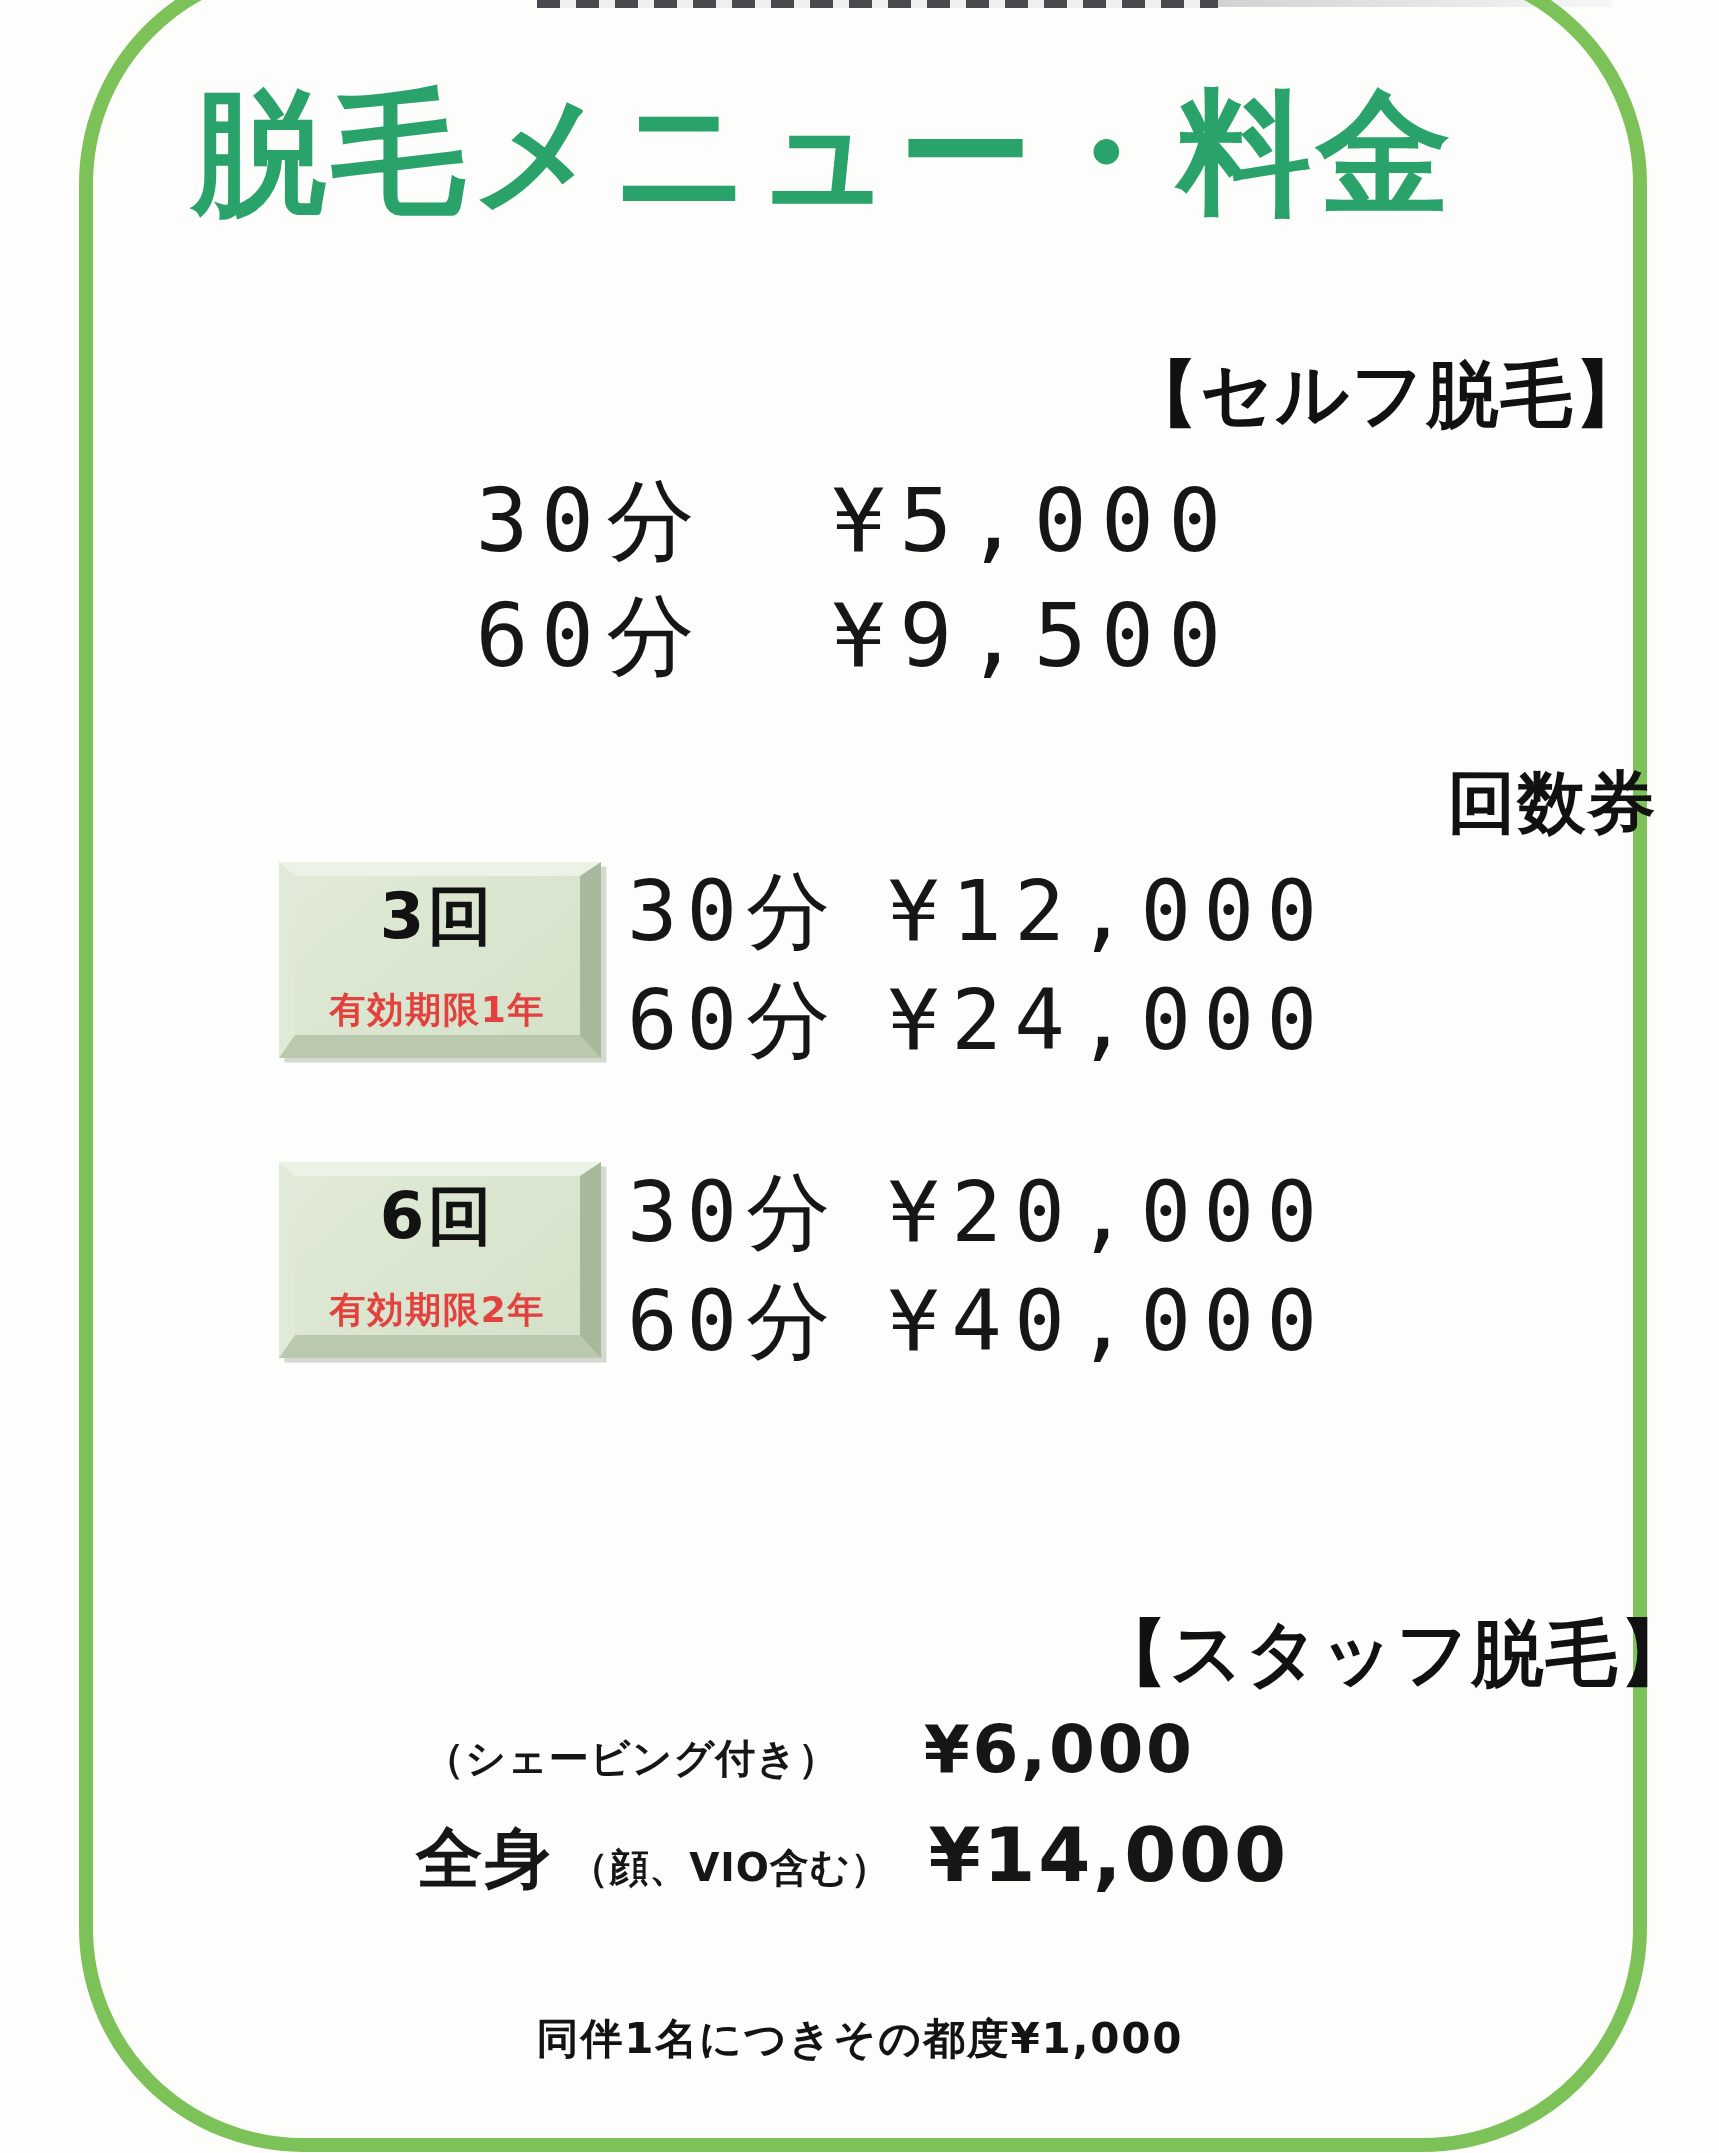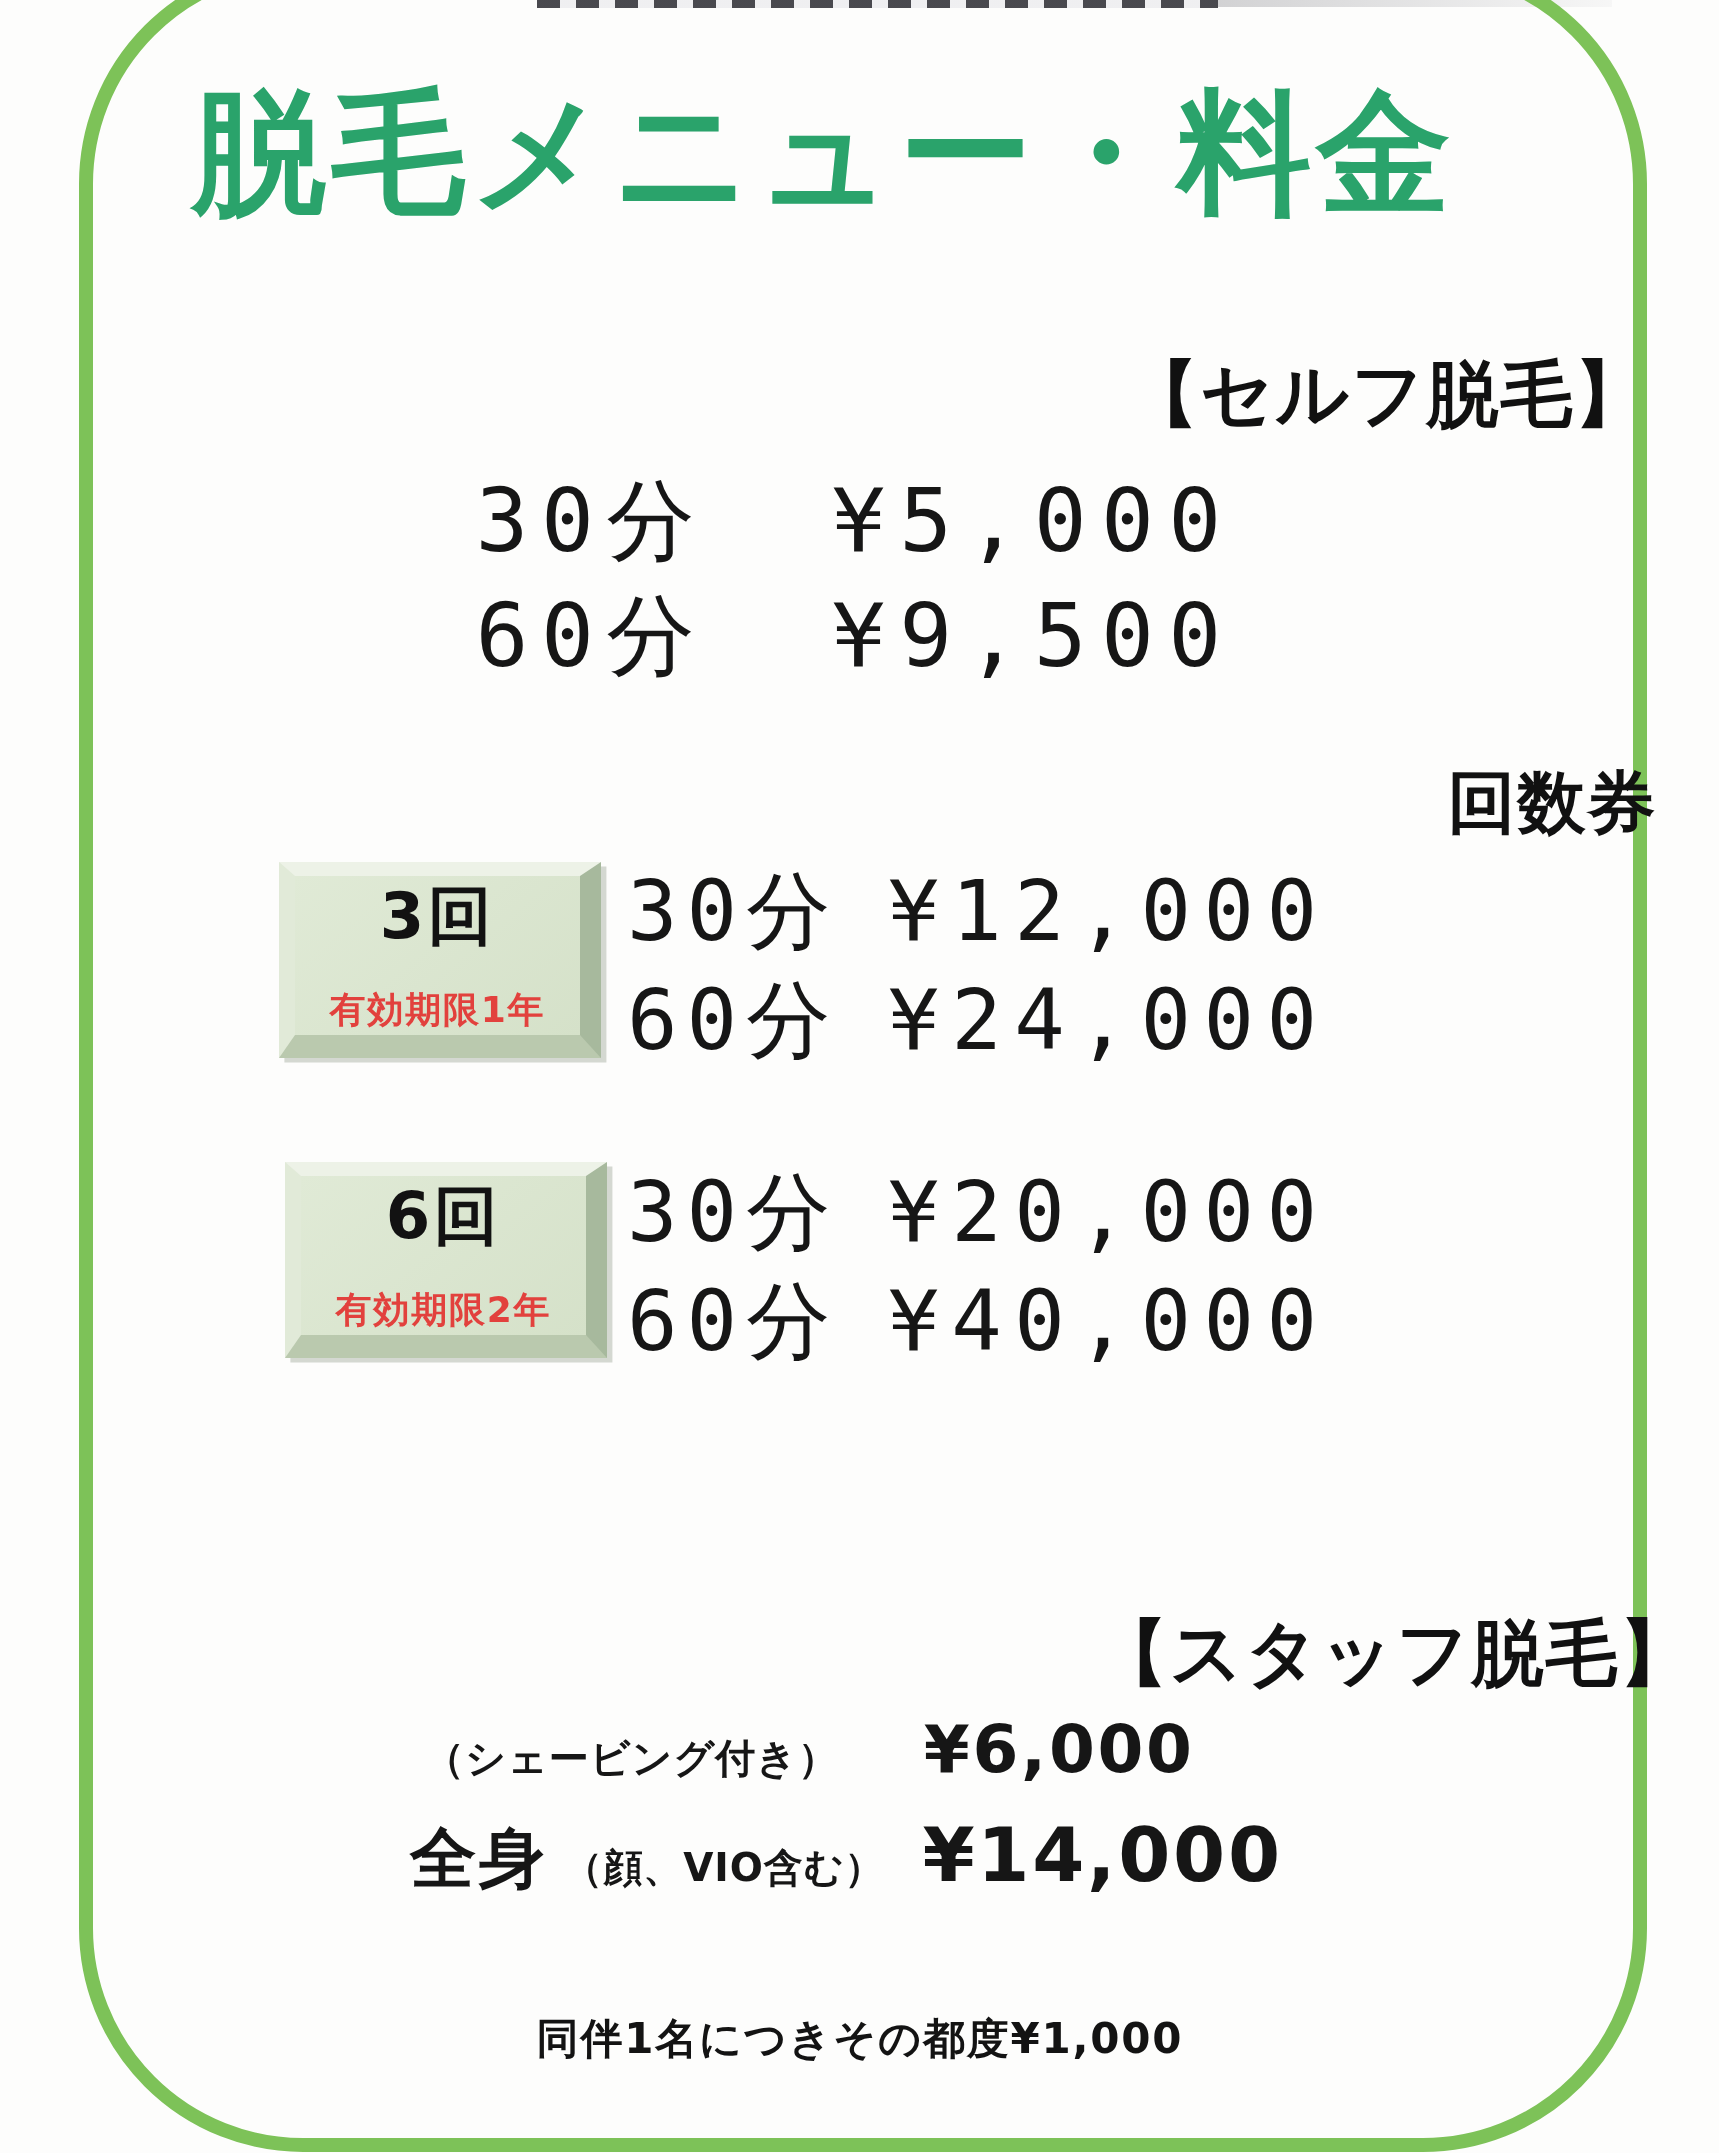--- a/index.html
+++ b/index.html
@@ -78,21 +78,21 @@
     display:flex; flex-direction:column; align-items:center; justify-content:center;
     gap:9px;
   }
   .keycap .count {
     font-size:64px; font-weight:bold; letter-spacing:3.6px; color:#121212; line-height:1;
   }
   .keycap .validity {
     font-size:36px; font-weight:bold; letter-spacing:1.8px; color:#e2413d; line-height:1;margin-top:35px;
   }
   .keycap-3 { left:279px; top:862px; }
-  .keycap-6 { left:285px; top:1162px; }
+  .keycap-6 { left:279px; top:1162px; }
 
   .ticket-prices {
     position:absolute; left:627px;
     display:flex; flex-direction:column; gap:25px;
     white-space:nowrap;
   }
   .ticket-prices-3 { top:869px; }
   .ticket-prices-6 { top:1170px; }
   .ticket-row { display:flex; align-items:baseline; gap:49px; }
   .ticket-row .duration {
@@ -104,21 +104,21 @@
     font-size:84px; letter-spacing:12.5px; color:#161616; line-height:1;
   }
 
   
   .staff-row {
     position:absolute; left:0;
     display:flex; justify-content:center; align-items:baseline;
     white-space:nowrap; color:#161616;
   }
   .staff-row1 { top:1711px; width:1603px; }
-  .staff-row2 { top:1811px; width:1693px; }
+  .staff-row2 { top:1811px; width:1693px;padding-left:6px; }
   .staff-row .name  { font-size:66px; font-weight:bold; letter-spacing:2.7px; }
   .staff-row .note  { font-size:40px; font-weight:bold; margin-left:16px; letter-spacing:0.9px; }
   .staff-row1 .price { font-size:66px; font-weight:bold; margin-left:85px; letter-spacing:2.7px; }
   .staff-row2 .note  { font-size:39px; }
   .staff-row2 .price { font-size:75px; font-weight:bold; margin-left:38px; letter-spacing:2.7px; }
 
   .footer-note {
     position:absolute; top:2011px; left:0; width:1720px;
     text-align:center;
     font-size:42px; font-weight:bold; letter-spacing:1.8px;

